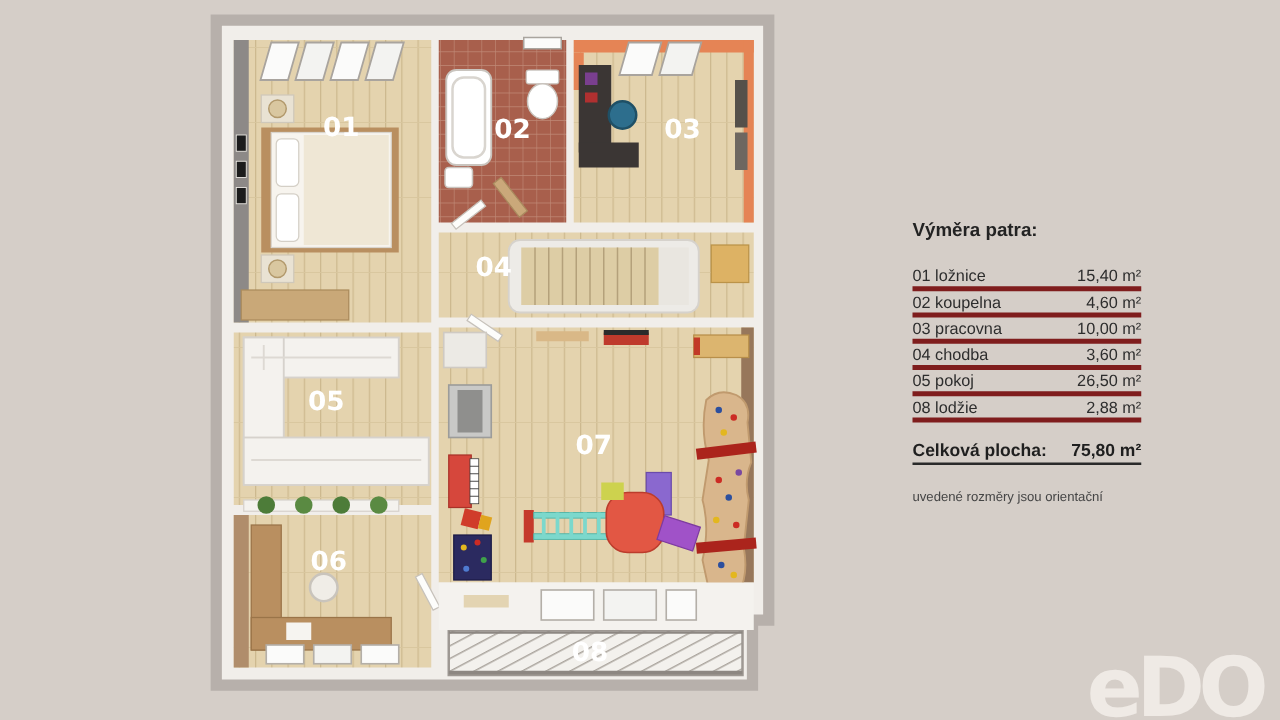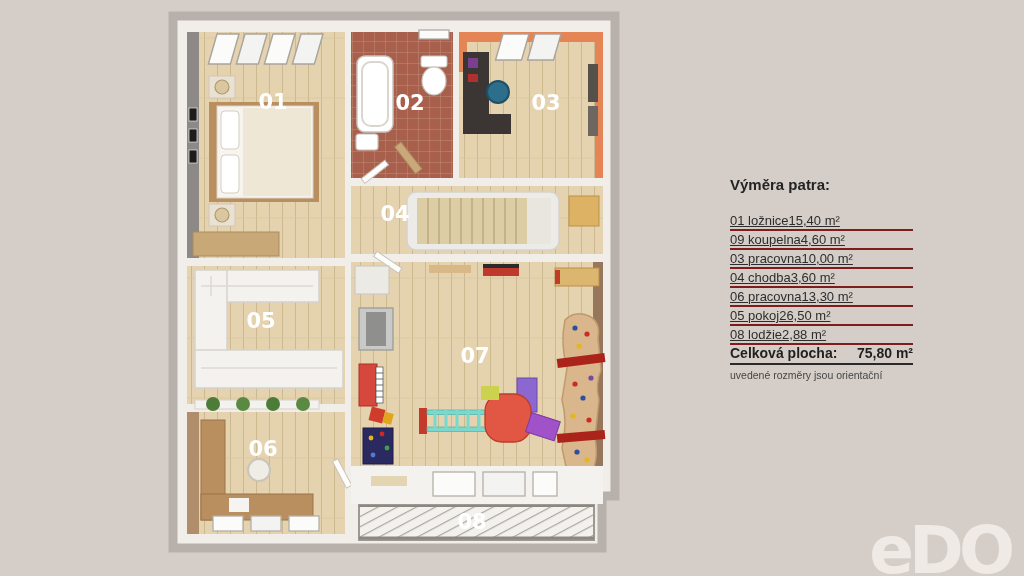--- a/index.html
+++ b/index.html
@@ -14,34 +14,33 @@
   .room-number{
     font-family:"DejaVu Sans", sans-serif;
     font-weight:bold;font-size:21px;fill:#ffffff;
     text-anchor:middle;
   }
   
   .legend{position:absolute;left:730px;top:176px;width:183px;color:#2d2d2d;}
   .legend-title{font-weight:bold;font-size:15px;color:#232323;margin:0 0 19px 0;}
   .legend-rows{display:flex;flex-direction:column;}
   .legend-row{
-    display:flex;justify-content:flex-start;align-items:baseline;
+    display:flex;justify-content:space-between;align-items:baseline;
     font-size:13px;line-height:14px;
-    border-bottom:2px solid #7f1d1d;
+    border-bottom:4px solid #7f1d1d;
     padding:2px 0 1px 0;
-    text-decoration:underline;
   }
   .legend-row .val{text-align:right;}
   .legend-total{
     display:flex;justify-content:space-between;align-items:baseline;
     font-size:14px;font-weight:bold;color:#1f1f1f;
     border-bottom:2px solid #2a2a2a;
-    padding-bottom:2px;
-  }
-  .legend-note{font-size:10.5px;color:#454545;margin-top:4px;}
+    margin-top:14px;padding-bottom:2px;
+  }
+  .legend-note{font-size:10.5px;color:#454545;margin-top:20px;}
   
   .logo{
     position:absolute;right:14px;bottom:-8px;
     font-family:"DejaVu Sans", sans-serif;
     font-weight:bold;font-size:66px;line-height:66px;
     letter-spacing:-5px;color:#efeae5;
     user-select:none;
   }
 </style>
 </head>
@@ -269,34 +268,30 @@
 </div>
 
 <div class="legend">
   <div class="legend-title">Výměra patra:</div>
   <div class="legend-rows">
     <div class="legend-row">
       <span class="lbl">01 ložnice</span>
       <span class="val">15,40 m²</span>
     </div>
     <div class="legend-row">
-      <span class="lbl">09 koupelna</span>
+      <span class="lbl">02 koupelna</span>
       <span class="val">4,60 m²</span>
     </div>
     <div class="legend-row">
       <span class="lbl">03 pracovna</span>
       <span class="val">10,00 m²</span>
     </div>
     <div class="legend-row">
       <span class="lbl">04 chodba</span>
       <span class="val">3,60 m²</span>
-    </div>
-    <div class="legend-row">
-      <span class="lbl">06 pracovna</span>
-      <span class="val">13,30 m²</span>
     </div>
     <div class="legend-row">
       <span class="lbl">05 pokoj</span>
       <span class="val">26,50 m²</span>
     </div>
     <div class="legend-row">
       <span class="lbl">08 lodžie</span>
       <span class="val">2,88 m²</span>
     </div>
   </div>

